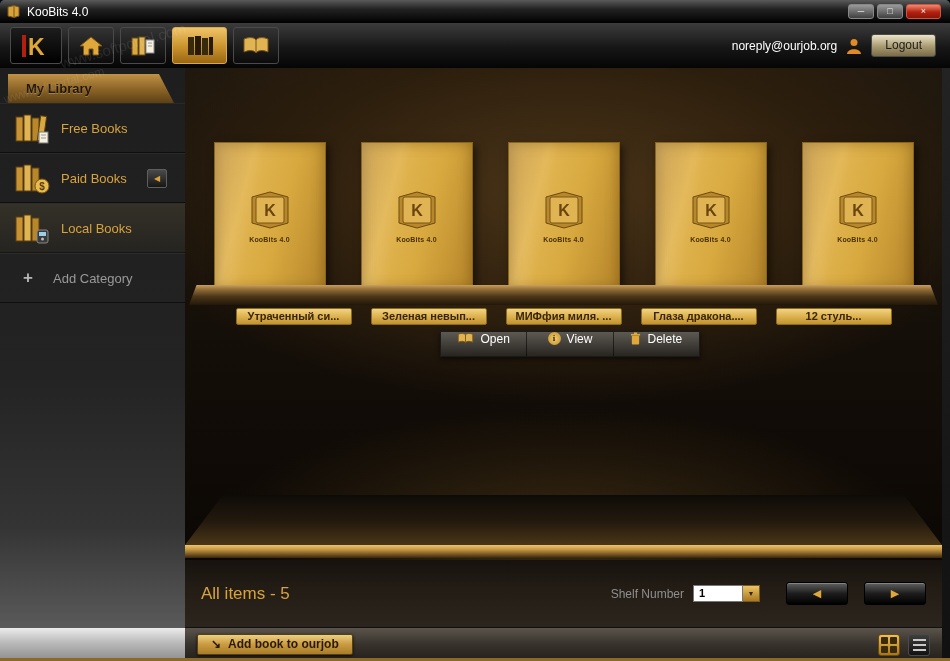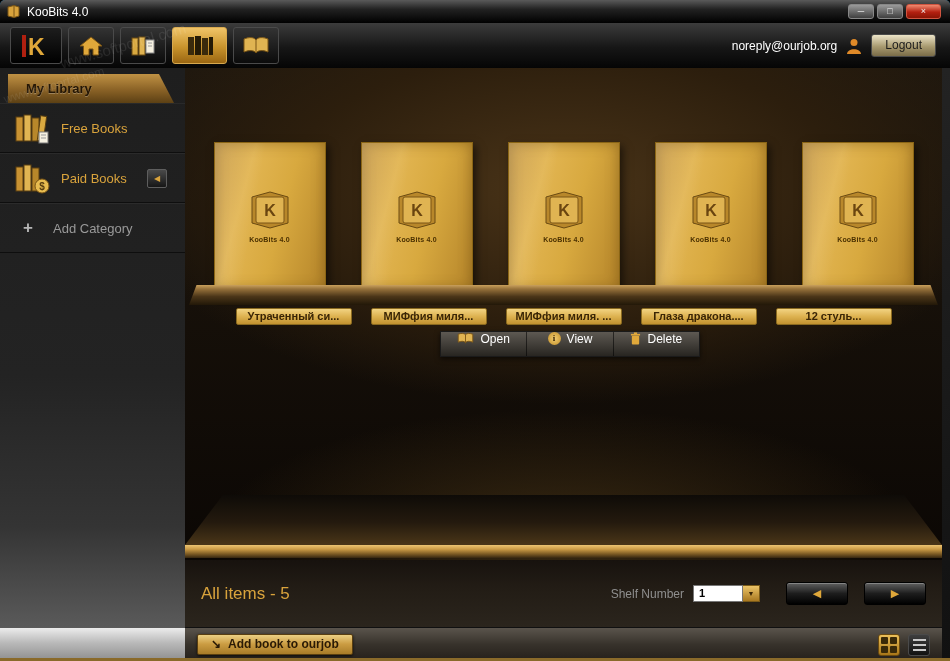--- a/index.html
+++ b/index.html
@@ -187,20 +187,31 @@
             <rect x="3" y="6" width="7" height="24" fill="#c89232" stroke="#5a3f10"></rect>
             <rect x="11" y="4" width="7" height="26" fill="#e0b452" stroke="#5a3f10"></rect>
             <rect x="19" y="7" width="7" height="23" fill="#b8872a" stroke="#5a3f10"></rect>
             <circle cx="29" cy="25" r="7" fill="#e8bc50" stroke="#7a5515"></circle>
             <text x="29" y="29" font-size="10" font-weight="bold" fill="#5a3f10" text-anchor="middle" font-family="Liberation Sans, sans-serif">$</text>
           </svg>
           <span>Paid Books</span>
           <div class="collapse-btn">◀</div>
         </div>
 
+        <div class="side-item selected">
+          <svg width="38" height="34" viewBox="0 0 38 34">
+            <rect x="3" y="6" width="7" height="24" fill="#c89232" stroke="#5a3f10"></rect>
+            <rect x="11" y="4" width="7" height="26" fill="#e0b452" stroke="#5a3f10"></rect>
+            <rect x="19" y="7" width="7" height="23" fill="#b8872a" stroke="#5a3f10"></rect>
+            <rect x="24" y="19" width="11" height="13" rx="2" fill="#3a3a3a" stroke="#888"></rect>
+            <circle cx="29.5" cy="28" r="1.5" fill="#bbb"></circle>
+            <rect x="26" y="21" width="7" height="4" fill="#9ad0e8"></rect>
+          </svg>
+          <span>Local Books</span>
+        </div>
 
         <div class="side-item dim">
           <span class="plus-glyph">+</span>
           <span>Add Category</span>
         </div>
 
         <div class="watermark" style="top:10px; left:2px; font-size:12px;">www.softportal.com</div>
       </div>
       <div class="bottom-left"></div>
     </div>
@@ -249,21 +260,21 @@
                 <text x="24" y="27" font-size="16" font-weight="bold" fill="#6a4510" text-anchor="middle" font-family="Liberation Sans, sans-serif">K</text>
               </svg>
             <span class="cover-text">KooBits 4.0</span>
           </div>
         </div>
 
         <div class="shelf1"></div>
 
         <div class="labels-row">
           <div class="book-label">Утраченный си...</div>
-          <div class="book-label">МИФфия миля...</div>
+          <div class="book-label">Зеленая невып...</div>
           <div class="book-label">МИФфия миля. ...</div>
           <div class="book-label">Глаза дракона....</div>
           <div class="book-label">12 стуль...</div>
         </div>
 
         <div class="context-menu">
           <div class="menu-item">
             <svg width="17" height="13" viewBox="0 0 28 20">
                 <path d="M2 3 C7 1, 12 1, 14 4 C16 1, 21 1, 26 3 V16 C21 14, 16 14, 14 17 C12 14, 7 14, 2 16 Z" fill="#e0b452" stroke="#7a5515" stroke-width="1.5"></path>
                 <line x1="14" y1="4" x2="14" y2="17" stroke="#7a5515" stroke-width="1.5"></line>

